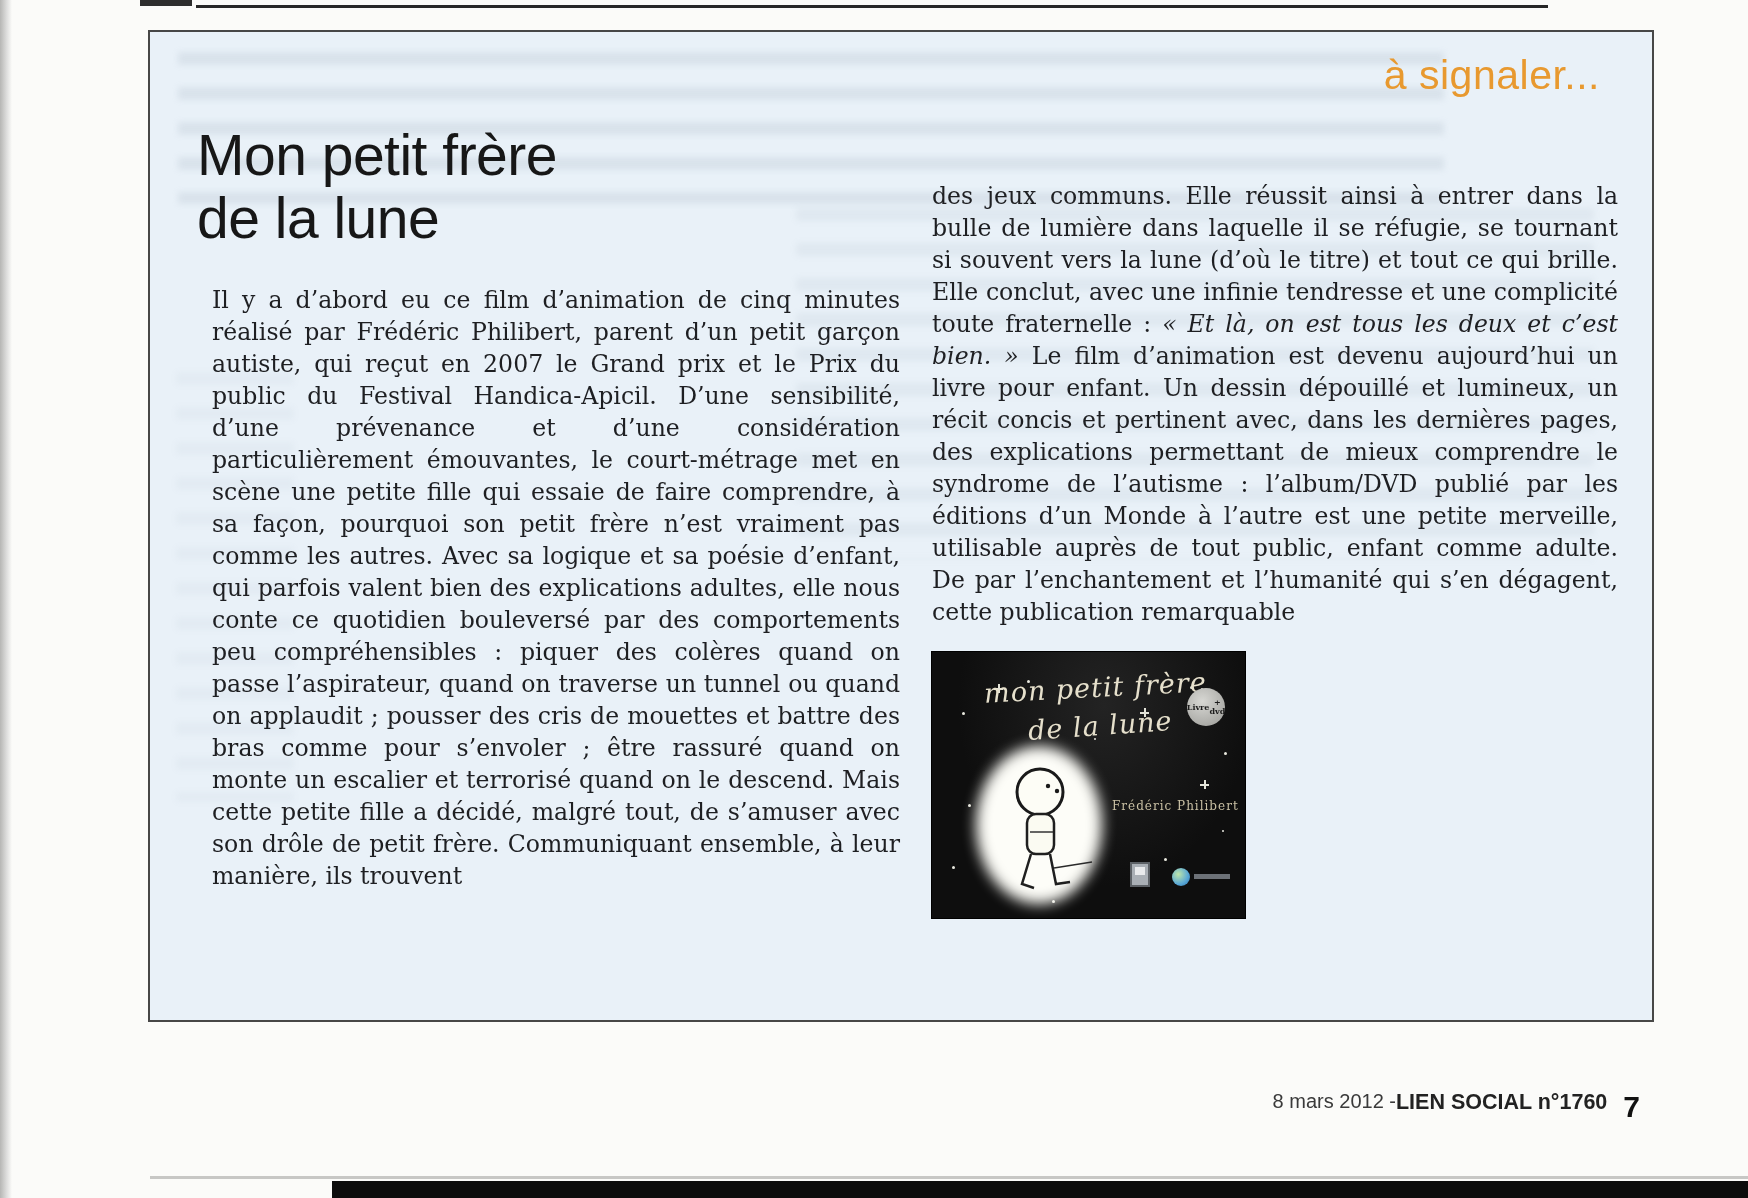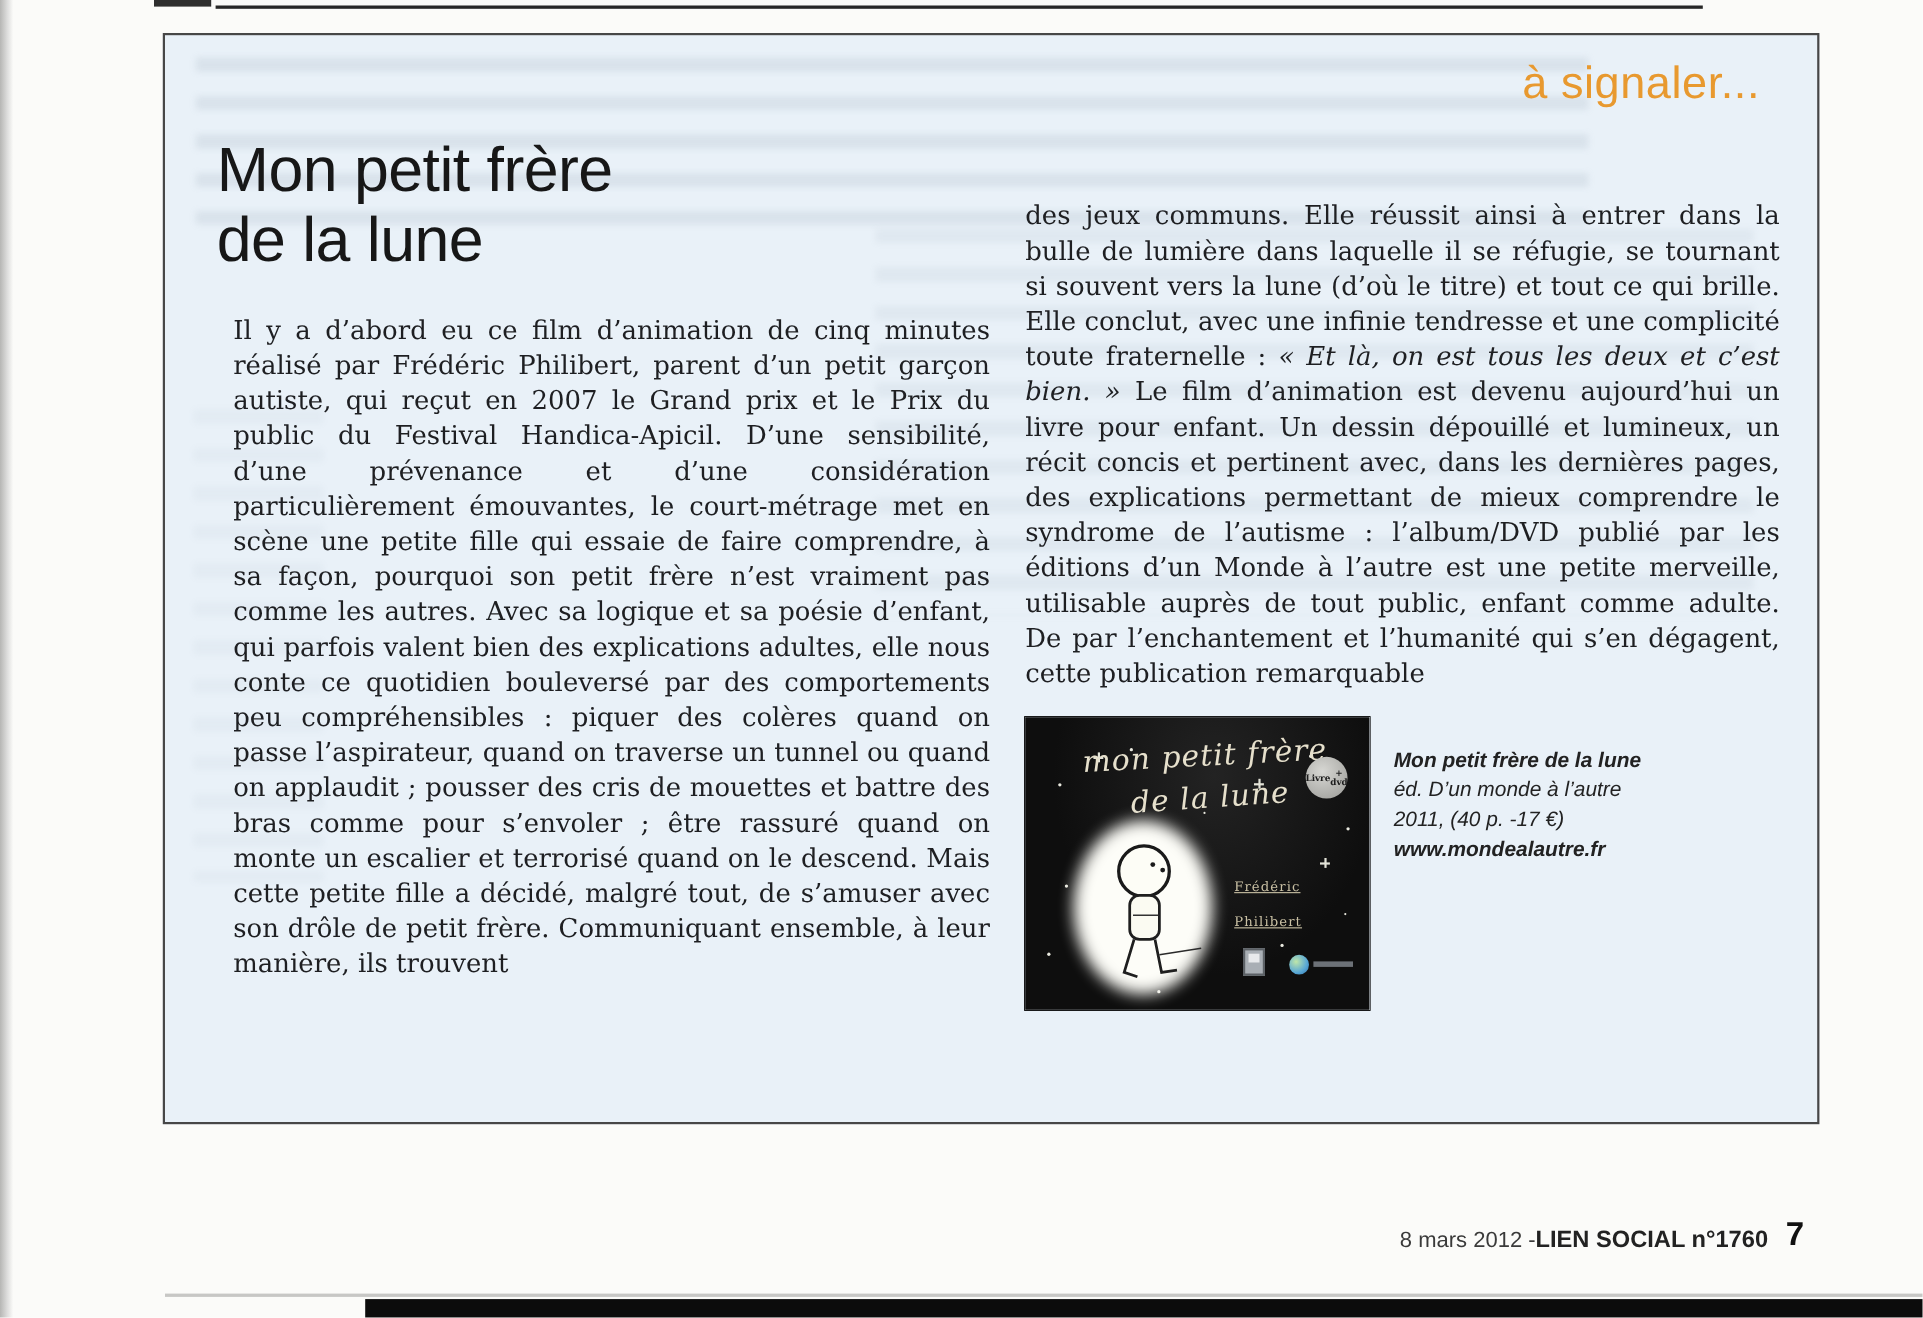--- a/index.html
+++ b/index.html
@@ -49,21 +49,21 @@
       font-size:27px;letter-spacing:1px;white-space:nowrap;}
   .cover-script.l1{left:52px;top:20px;transform:rotate(-3deg);}
   .cover-script.l2{left:96px;top:58px;transform:rotate(-4deg);}
   .cover-badge{position:absolute;right:20px;top:36px;width:38px;height:38px;border-radius:50%;
       background:radial-gradient(circle at 40% 35%, #d7d7d3, #9a9a96);
       display:flex;flex-direction:row;align-items:center;justify-content:center;
       color:#1c1c1c;font-size:8px;line-height:9px;font-weight:bold;text-align:center;}
   .moon-glow{position:absolute;left:44px;top:94px;width:126px;height:158px;border-radius:50%;
       background:#fdfdf8;filter:blur(7px);}
   .child-svg{position:absolute;left:52px;top:98px;}
-  .cover-author{position:absolute;left:190px;top:138px;color:#c9c0a4;font-size:12px;letter-spacing:1px;text-decoration:underline;}
+  .cover-author{position:absolute;left:180px;top:138px;color:#c9c0a4;font-size:12px;letter-spacing:1px;}
   .logo-square{position:absolute;left:198px;top:210px;width:20px;height:25px;
       background:#a9afb5;border:2px solid #5c6166;box-sizing:border-box;}
   .logo-square i{display:block;margin:3px 3px 0 3px;height:8px;background:#e8eaec;}
   .logo-globe{position:absolute;left:240px;top:216px;width:18px;height:18px;border-radius:50%;
       background:radial-gradient(circle at 35% 35%, #bfe6a9 0%, #58a7d6 60%, #2e6fa3 100%);}
   .logo-text-bar{position:absolute;left:262px;top:222px;width:36px;height:5px;
       background:rgba(185,195,205,.55);}
   .star{position:absolute;width:3px;height:3px;border-radius:50%;background:#e9e9df;}
   .star.s1{left:30px;top:60px;} .star.s2{left:95px;top:28px;} .star.s3{left:258px;top:34px;}
   .star.s4{left:292px;top:100px;} .star.s5{left:36px;top:152px;} .star.s6{left:20px;top:214px;}
@@ -75,21 +75,21 @@
   .star-plus.p1{left:62px;top:32px;} .star-plus.p2{left:208px;top:56px;} .star-plus.p3{left:268px;top:128px;}
 
   .book-side{flex:1;min-width:0;}
   .book-side .wrap-text{margin:0;}
   .book-caption{margin-top:26px;font-family:"Liberation Sans",sans-serif;font-style:italic;
       color:#222;font-size:19px;line-height:27px;text-align:left;}
   .book-caption .cap-title{font-weight:bold;}
   .book-caption .cap-site{font-weight:bold;}
 
   
-  .footer{position:absolute;top:1090px;right:108px;display:flex;align-items:flex-end;color:#3a3a3a;margin-top:16px;}
+  .footer{position:absolute;top:1090px;right:108px;display:flex;align-items:flex-start;color:#3a3a3a;}
   .footer .f-date{font-size:20px;}
   .footer .f-mag{font-size:21.5px;font-weight:bold;color:#222;}
   .footer .f-page{font-size:30px;font-weight:bold;color:#111;margin-left:16px;}
 </style>
 </head>
 <body>
 
 <div id="page">
 
   <div class="left-edge-strip"></div>
@@ -158,26 +158,20 @@
           <div class="cover-author">Frédéric Philibert</div>
 
           <div class="logo-square">
               <i></i>
             </div>
           <div class="logo-globe"></div>
           <div class="logo-text-bar"></div>
         </div>
 
         <div class="book-side">
-          <div class="book-caption">
-            <div class="cap-title">Mon petit frère de la lune</div>
-            <div>éd. D’un monde à l’autre</div>
-            <div>2011, (40 p. -17 €)</div>
-            <div class="cap-site">www.mondealautre.fr</div>
-          </div>
         </div>
       </div>
     </div>
   </div>
 
   <div class="footer">
     <span class="f-date">8 mars 2012 - </span>
     <span class="f-mag">LIEN SOCIAL n°1760</span>
     <span class="f-page">7</span>
   </div>

